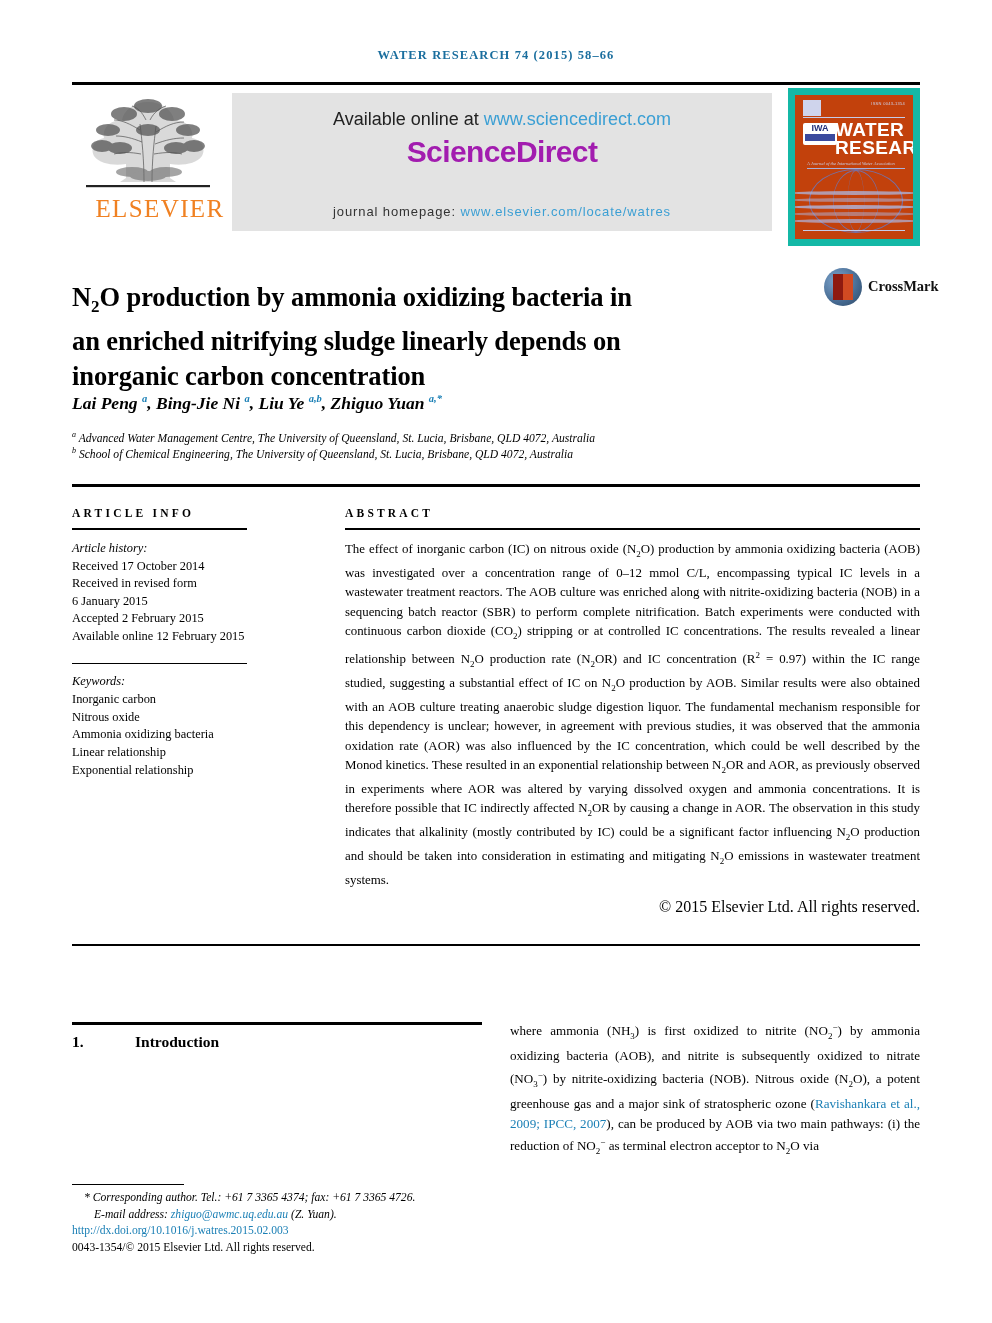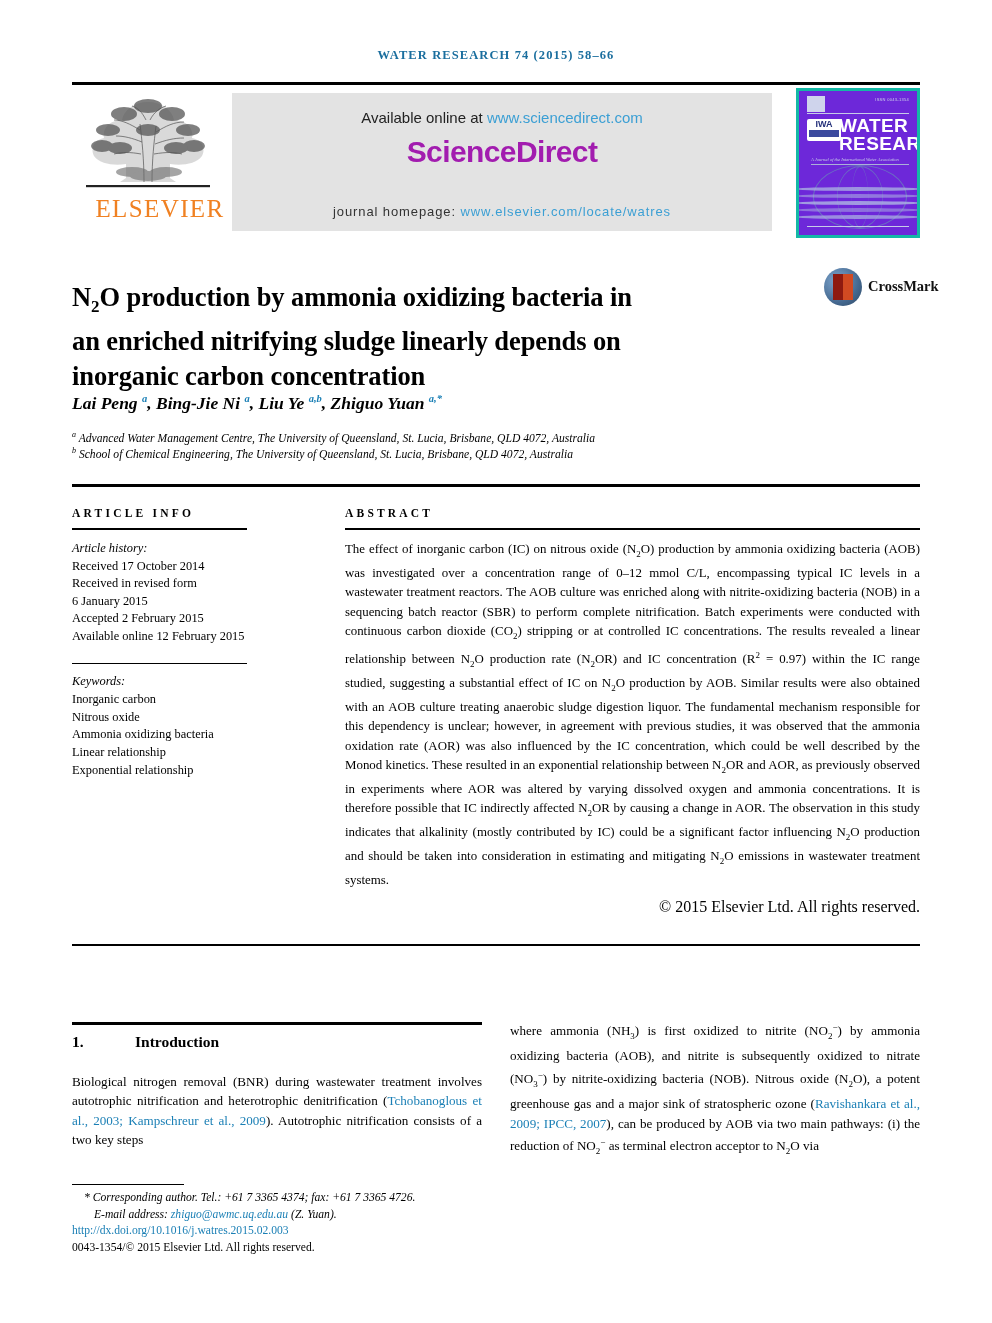--- a/index.html
+++ b/index.html
@@ -85,21 +85,21 @@
     height: 138px;
     background: #e3e3e3;
   }
   .sd-avail {
     position: absolute;
     top: 16px;
     left: 0;
     width: 540px;
     text-align: center;
     font-family: "Liberation Sans", sans-serif;
-    font-size: 15px;
+    font-size: 18px;
     color: #222;
   }
   .sd-avail a { color: #3b9fd4; text-decoration: none; }
   .sd-logo {
     position: absolute;
     top: 42px;
     left: 0;
     width: 540px;
     text-align: center;
     font-family: "Liberation Sans", sans-serif;
@@ -121,22 +121,22 @@
   }
   .sd-home a { color: #3b9fd4; text-decoration: none; }
 
   
   .cover {
     position: absolute;
     right: 0;
     top: 0;
     width: 118px;
     height: 144px;
-    background: #6d28d9;
-    border: 3px solid #14b8a6;
+    background: #c2410c;
+    border: 7px solid #14b8a6;
     overflow: hidden;
   }
   .cover-inner { position: absolute; inset: 0; }
   .cover-topbar {
     position: absolute; top: 6px; left: 8px; right: 8px; height: 16px;
     border-bottom: 1px solid #c6cbe8;
   }
   .cover-iwa-sm {
     position: absolute; top: 5px; left: 8px; width: 18px; height: 16px;
     background: #cfd4ec;
@@ -511,21 +511,20 @@
   </div>
 
   <div class="abstract" id="abstract-text">The effect of inorganic carbon (IC) on nitrous oxide (N<sub>2</sub>O) production by ammonia oxidizing bacteria (AOB) was investigated over a concentration range of 0–12 mmol C/L, encompassing typical IC levels in a wastewater treatment reactors. The AOB culture was enriched along with nitrite-oxidizing bacteria (NOB) in a sequencing batch reactor (SBR) to perform complete nitrification. Batch experiments were conducted with continuous carbon dioxide (CO<sub>2</sub>) stripping or at controlled IC concentrations. The results revealed a linear relationship between N<sub>2</sub>O production rate (N<sub>2</sub>OR) and IC concentration (R<sup>2</sup> = 0.97) within the IC range studied, suggesting a substantial effect of IC on N<sub>2</sub>O production by AOB. Similar results were also obtained with an AOB culture treating anaerobic sludge digestion liquor. The fundamental mechanism responsible for this dependency is unclear; however, in agreement with previous studies, it was observed that the ammonia oxidation rate (AOR) was also influenced by the IC concentration, which could be well described by the Monod kinetics. These resulted in an exponential relationship between N<sub>2</sub>OR and AOR, as previously observed in experiments where AOR was altered by varying dissolved oxygen and ammonia concentrations. It is therefore possible that IC indirectly affected N<sub>2</sub>OR by causing a change in AOR. The observation in this study indicates that alkalinity (mostly contributed by IC) could be a significant factor influencing N<sub>2</sub>O production and should be taken into consideration in estimating and mitigating N<sub>2</sub>O emissions in wastewater treatment systems.</div>
   <div class="copyright">© 2015 Elsevier Ltd. All rights reserved.</div>
   <div class="rule-absBottom"></div>
 
   <div class="rule-secTop"></div>
   <div class="sec-num">1.</div>
   <div class="sec-title">Introduction</div>
 
-  <div class="col-left" id="intro-left">Biological nitrogen removal (BNR) during wastewater treatment involves autotrophic nitrification and heterotrophic denitrification (<a class="ref" href="#">Tchobanoglous et al., 2003; Kampschreur et al., 2009</a>). Autotrophic nitrification consists of a two key steps</div>
   <div class="col-right" id="intro-right">where ammonia (NH<sub>3</sub>) is first oxidized to nitrite (NO<sub>2</sub><sup>−</sup>) by ammonia oxidizing bacteria (AOB), and nitrite is subsequently oxidized to nitrate (NO<sub>3</sub><sup>−</sup>) by nitrite-oxidizing bacteria (NOB). Nitrous oxide (N<sub>2</sub>O), a potent greenhouse gas and a major sink of stratospheric ozone (<a class="ref" href="#">Ravishankara et al., 2009; IPCC, 2007</a>), can be produced by AOB via two main pathways: (i) the reduction of NO<sub>2</sub><sup>−</sup> as terminal electron acceptor to N<sub>2</sub>O via</div>
 
   <div class="fn-rule"></div>
   <div class="footnote">
     <div class="ln1">* Corresponding author. Tel.: +61 7 3365 4374; fax: +61 7 3365 4726.</div>
     <div class="ln2"><span>E-mail address: </span><a href="#">zhiguo@awmc.uq.edu.au</a><span> (Z. Yuan).</span></div>
     <div class="doi">http://dx.doi.org/10.1016/j.watres.2015.02.003</div>
     <div class="issn">0043-1354/© 2015 Elsevier Ltd. All rights reserved.</div>
   </div>
 

